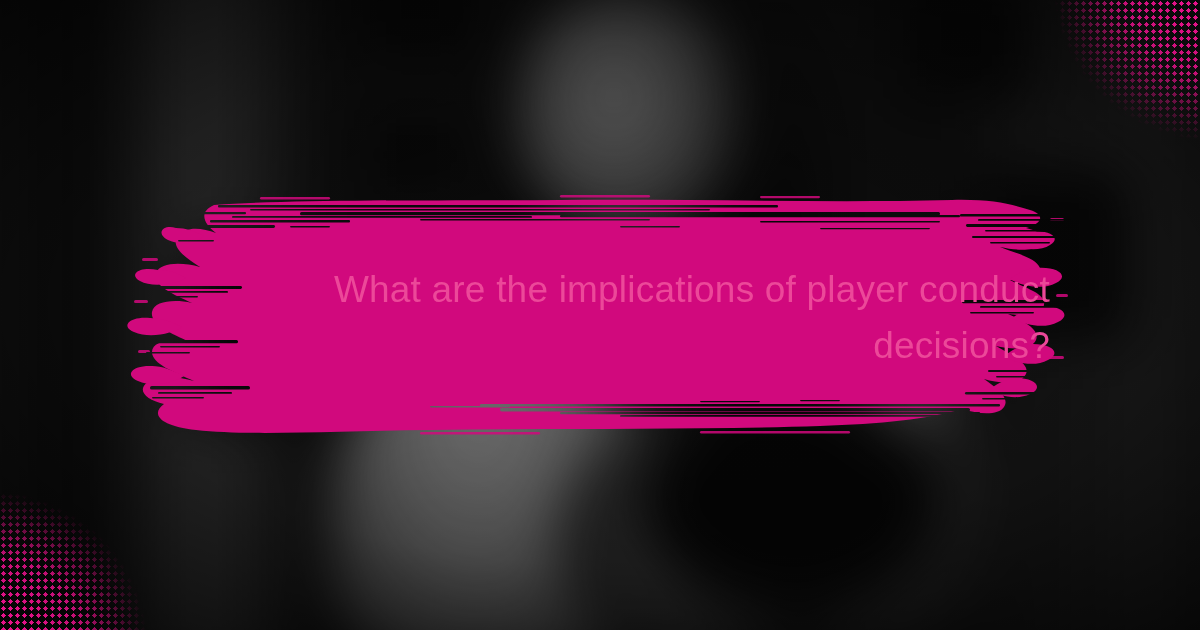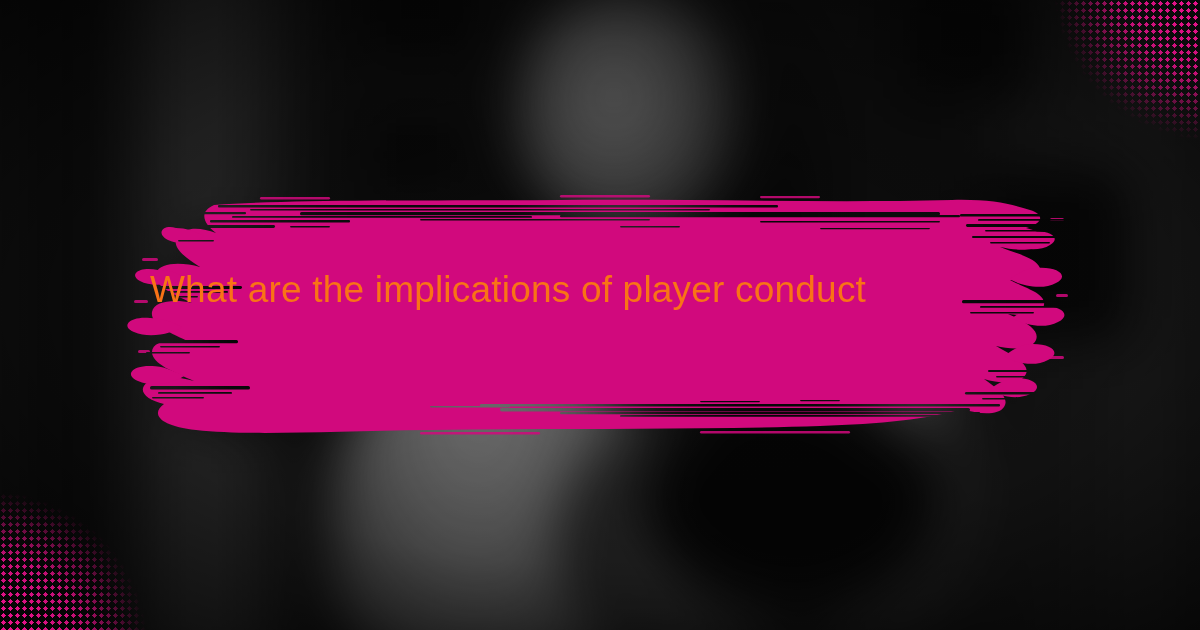--- a/index.html
+++ b/index.html
@@ -57,21 +57,21 @@
   #ht-bl{left:0;bottom:0;width:180px;height:165px;
      -webkit-mask-image:radial-gradient(ellipse 118% 122% at -8% 108%,#000 18%,rgba(0,0,0,.85) 44%,transparent 76%);
      mask-image:radial-gradient(ellipse 118% 122% at -8% 108%,#000 18%,rgba(0,0,0,.85) 44%,transparent 76%);}
 
   
   #brush-wrap{position:absolute;left:0;top:0;width:1200px;height:630px;pointer-events:none;}
   #brush-wrap svg{position:absolute;left:0;top:0;}
 
   
   #quote{position:absolute;left:150px;top:262px;width:900px;
-        text-align:left;color:#f97316;
+        text-align:right;color:#ec4899;
         font-size:37px;line-height:56px;font-weight:400;letter-spacing:.2px;}
   #quote .ln{display:block;white-space:nowrap;}
 </style>
 </head>
 <body>
 
 <div id="card">
 
   <div class="bg-photo">
     <div class="bg-base"></div>
@@ -219,15 +219,16 @@
           <rect x="760" y="196" width="60" height="2.2" rx="1.1"></rect>
           <rect x="420" y="432" width="120" height="2.6" rx="1.3"></rect>
           <rect x="700" y="431" width="150" height="2.4" rx="1.2"></rect>
         </g>
       </g>
     </svg>
   </div>
 
   <div id="quote">
     <span class="ln">What are the implications of player conduct</span>
+    <span class="ln">decisions?</span>
   </div>
 
 </div>
 
 </body></html>

